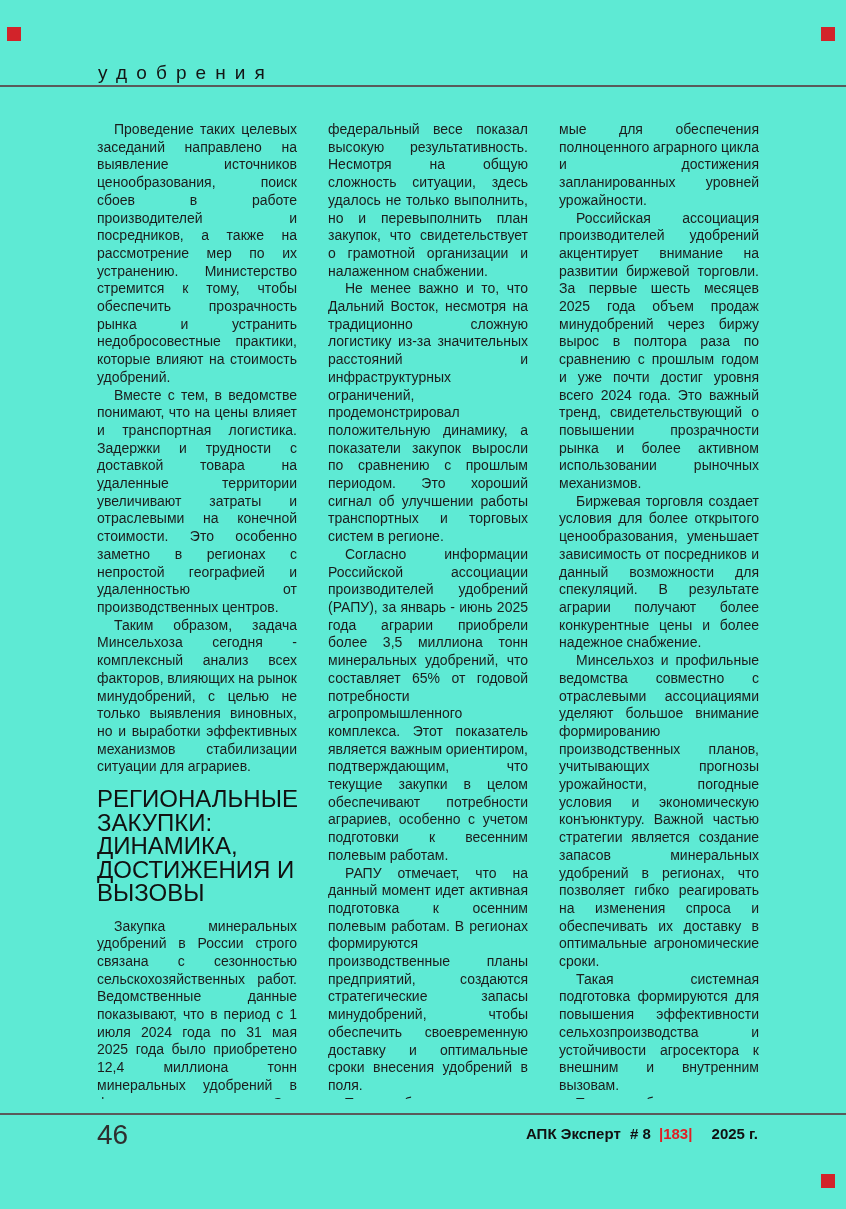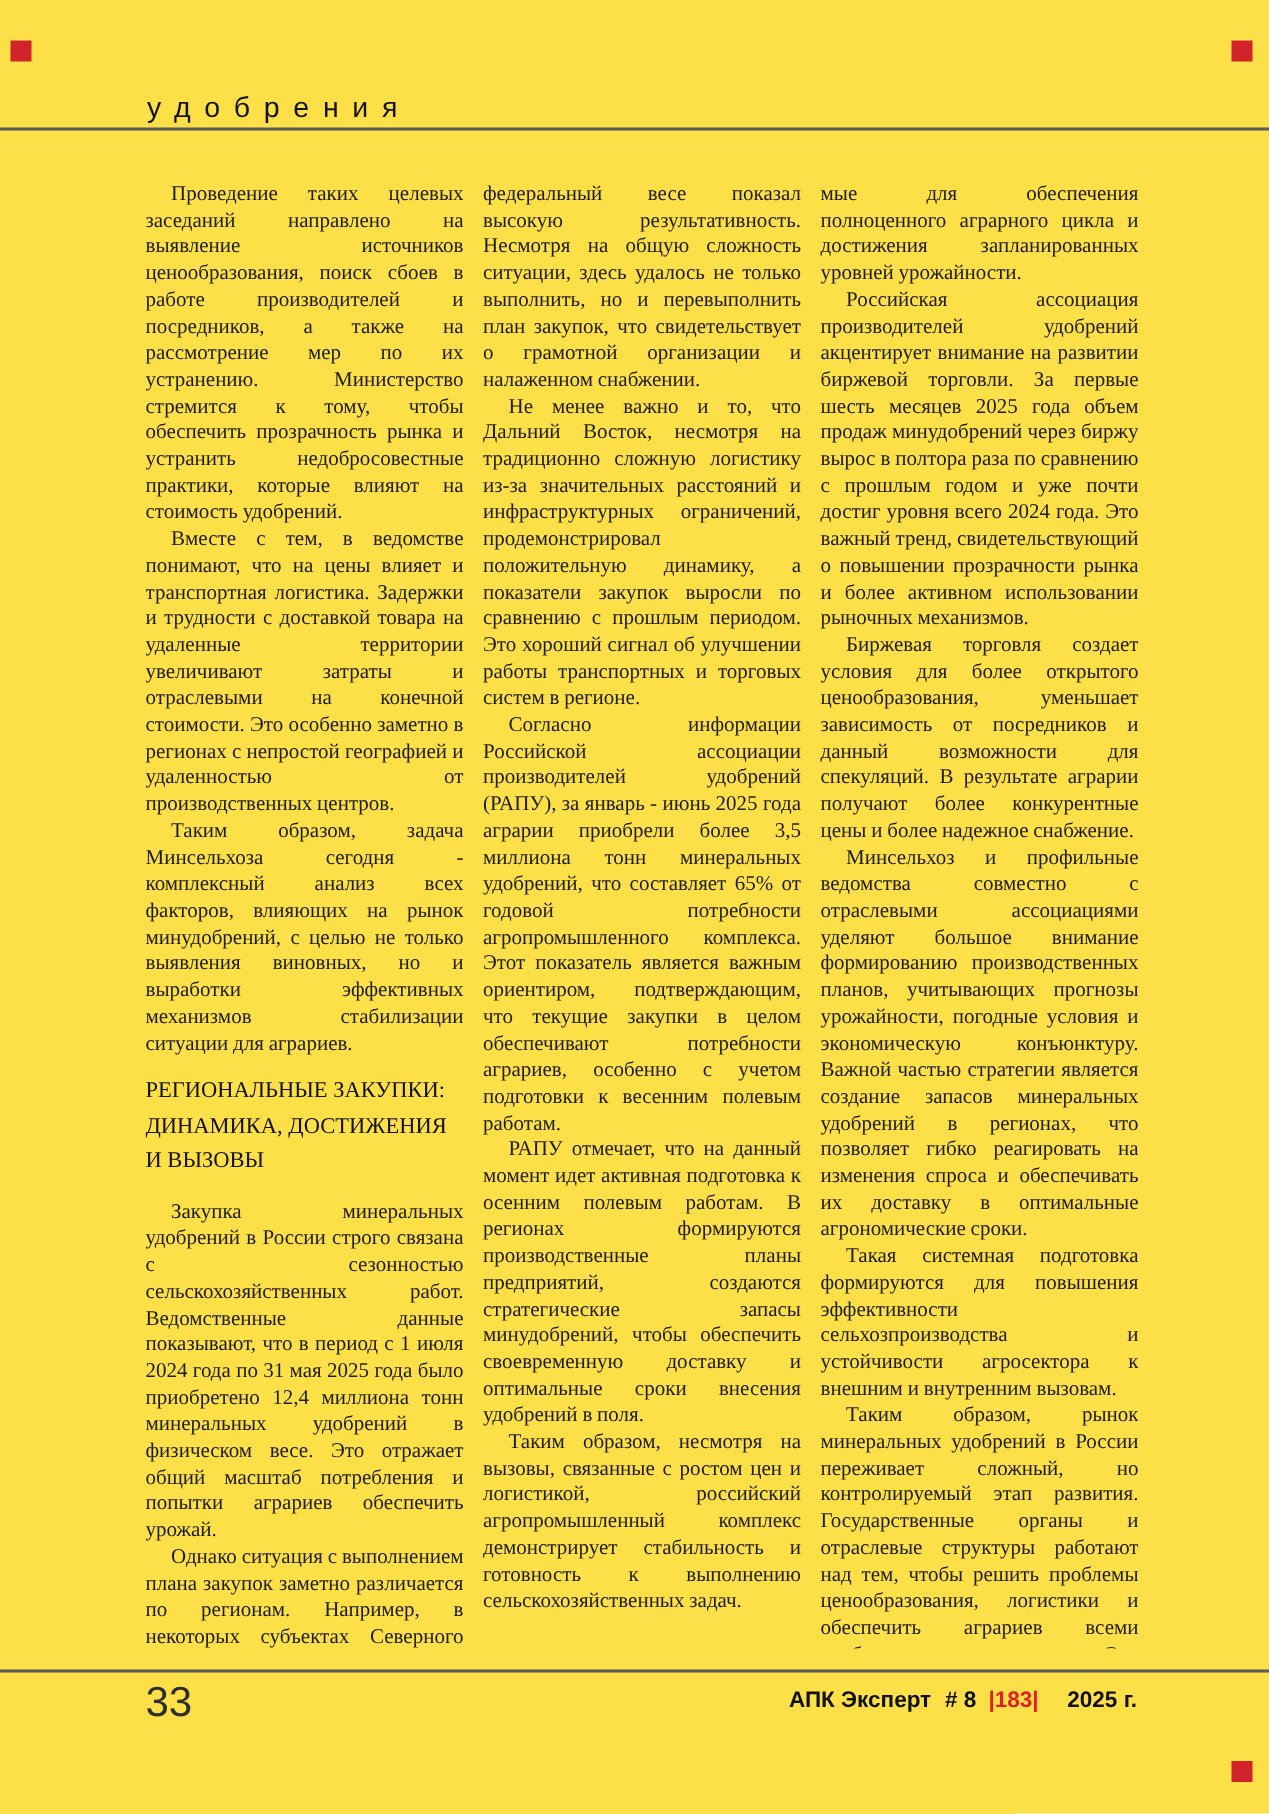--- a/index.html
+++ b/index.html
@@ -1,19 +1,19 @@
 <!DOCTYPE html>
 <html lang="ru"><head>
 <meta charset="utf-8">
 <style>
   html,body{margin:0;padding:0;background:#ffffff;}
   .page{
     position:relative;
     width:846px;height:1209px;
-    background:#fde047;
+    background:#5eead4;
     font-family:"Liberation Sans",sans-serif;
     color:#1c1c1c;
     overflow:hidden;
   }
   
   .corner-mark{position:absolute;width:14px;height:14px;background:#d2232a;}
   .corner-mark.tl{left:7px;top:27px;}
   .corner-mark.tr{left:821px;top:27px;}
   .corner-mark.br{left:821px;top:1174px;}
   
@@ -24,38 +24,37 @@
     color:#141414;
   }
   .header-rule{
     position:absolute;left:0;top:85px;width:846px;height:2px;
     background:#5a5a5a;
   }
   
   .content{
     position:absolute;left:97px;top:121px;
     width:662px;height:978px;
-    display:flex;gap:13px;
+    display:flex;gap:31px;
     overflow:hidden;
-    font-family:Liberation Serif, serif;
   }
   .column{flex:1 1 0;min-width:0;}
   .body-par{
     margin:0;
     font-size:14px;line-height:17.7px;
     text-align:justify;
     text-indent:17px;
     hyphens:auto;
     -webkit-hyphens:auto;
     word-spacing:-0.3px;
   }
   .body-par.no-indent{text-indent:0;}
   .col-heading{
     margin:11px 0 13px 0;
-    font-size:15px;line-height:23.5px;
+    font-size:24px;line-height:23.5px;
     font-weight:400;
     color:#111111;
     text-align:left;
   }
   
   .footer-rule{
     position:absolute;left:0;top:1113px;width:846px;height:2px;
     background:#5a5a5a;
   }
   .page-number{
@@ -106,21 +105,21 @@
         <p class="body-par no-indent">мые для обеспечения полноценного аграрного цикла и достижения запланированных уровней урожайности.</p>
         <p class="body-par">Российская ассоциация производителей удобрений акцентирует внимание на развитии биржевой торговли. За первые шесть месяцев 2025 года объем продаж минудобрений через биржу вырос в полтора раза по сравнению с прошлым годом и уже почти достиг уровня всего 2024 года. Это важный тренд, свидетельствующий о повышении прозрачности рынка и более активном использовании рыночных механизмов.</p>
         <p class="body-par">Биржевая торговля создает условия для более открытого ценообразования, уменьшает зависимость от посредников и данный возможности для спекуляций. В результате аграрии получают более конкурентные цены и более надежное снабжение.</p>
         <p class="body-par">Минсельхоз и профильные ведомства совместно с отраслевыми ассоциациями уделяют большое внимание формированию производственных планов, учитывающих прогнозы урожайности, погодные условия и экономическую конъюнктуру. Важной частью стратегии является создание запасов минеральных удобрений в регионах, что позволяет гибко реагировать на изменения спроса и обеспечивать их доставку в оптимальные агрономические сроки.</p>
         <p class="body-par">Такая системная подготовка формируются для повышения эффективности сельхозпроизводства и устойчивости агросектора к внешним и внутренним вызовам.</p>
         <p class="body-par">Таким образом, рынок минеральных удобрений в России переживает сложный, но контролируемый этап развития. Государственные органы и отраслевые структуры работают над тем, чтобы решить проблемы ценообразования, логистики и обеспечить аграриев всеми необходимыми ресурсами. Это ключевой фактор для стабильного развития сельского хозяйства и обеспечения продовольственной безопасности страны.</p>
       </div>
   </div>
 
   <div class="footer-rule"></div>
-  <div class="page-number">33</div>
+  <div class="page-number">46</div>
   <div class="footer-issue">
     <span class="mag">АПК Эксперт</span>
     <span class="iss"># 8</span>
     <span class="num">|183|</span>
     <span class="yr">2025 г.</span>
   </div>
 
 </div>
 
 </body></html>

